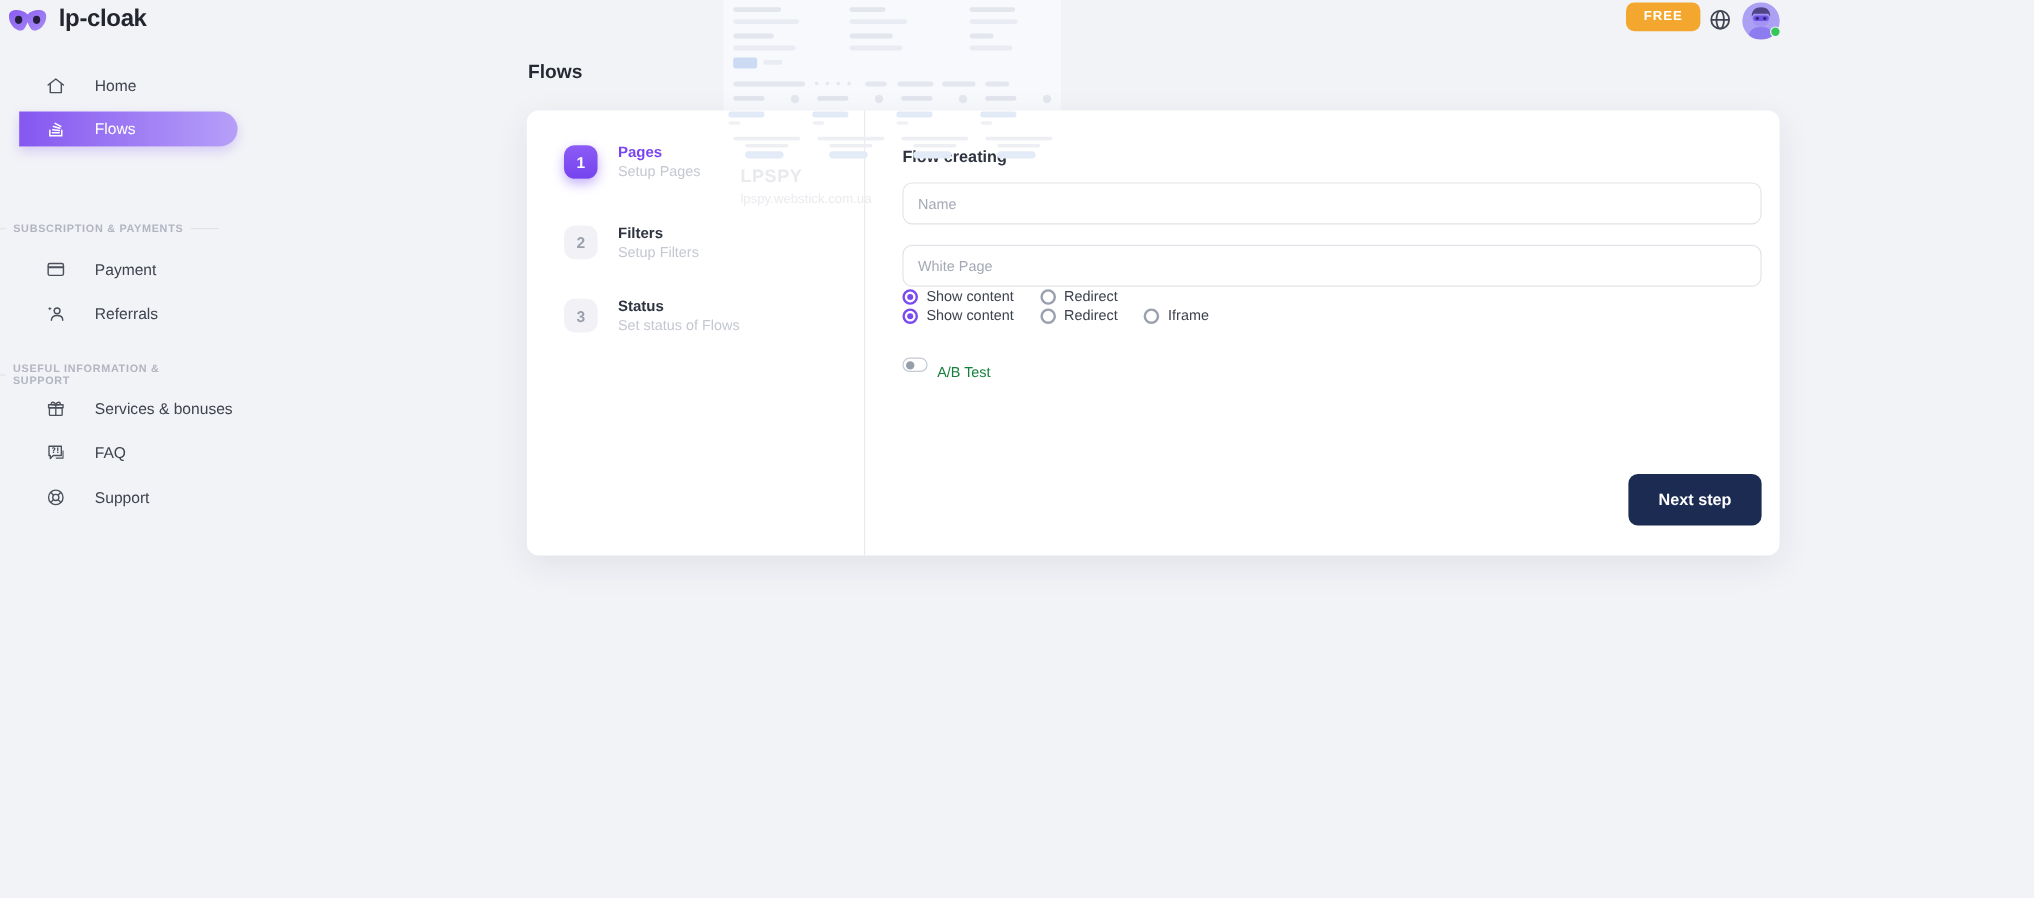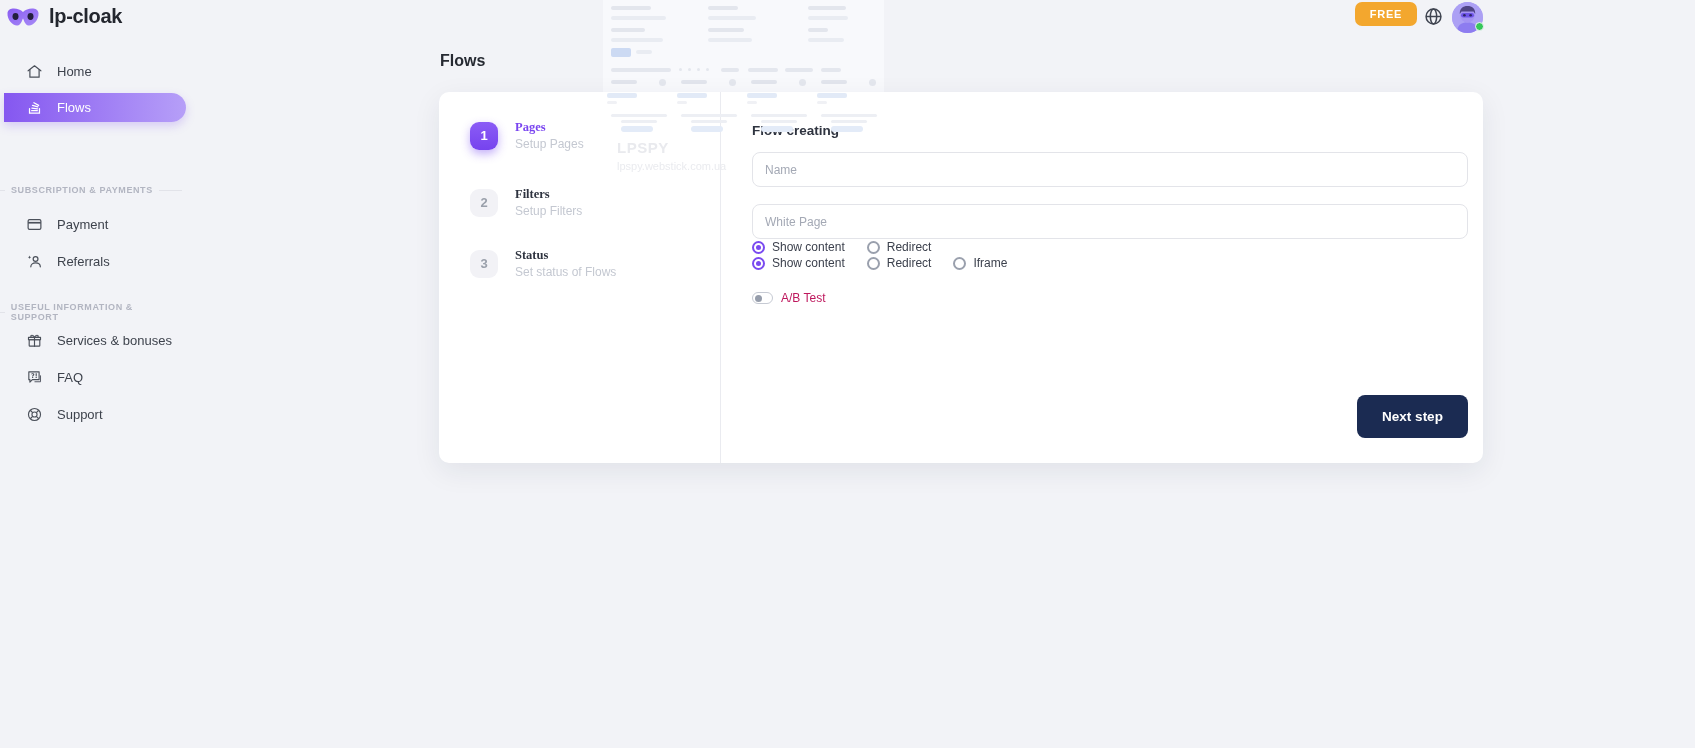--- a/index.html
+++ b/index.html
@@ -16,22 +16,22 @@
   .free-badge { position:absolute; left:1355px; top:2px; width:62px; height:24px;
     background:#f3a72e; color:#fff; font-size:11px; font-weight:700; letter-spacing:0.8px;
     border:none; border-radius:7px; display:flex; align-items:center; justify-content:center; cursor:pointer; }
   .globe-btn { position:absolute; left:1422px; top:6px; width:22px; height:22px; background:none; border:none; cursor:pointer; }
   .avatar { position:absolute; left:1452px; top:2px; width:31px; height:31px; border-radius:50%;
     background:#aca0f4; overflow:hidden; cursor:pointer; }
   .status-dot { position:absolute; left:1475px; top:22px; width:9px; height:9px; border-radius:50%;
     background:#35c759; border:1.5px solid #f2f3f7; }
   
   .sidebar { position:absolute; left:0; top:0; width:200px; height:748px; }
-  .nav-item { position:absolute; left:4px; height:30px; width:182px; display:flex; align-items:center;
-    gap:14px; padding-left:21px; font-size:13px; color:#3e434d; cursor:pointer; border-radius:0 15px 15px 0; }
+  .nav-item { position:absolute; left:16px; height:30px; width:182px; display:flex; align-items:center;
+    gap:24px; padding-left:21px; font-size:13px; color:#3e434d; cursor:pointer; border-radius:0 15px 15px 0; }
   .nav-item.active { background:linear-gradient(90deg,#8557f0 0%,#b69ff8 100%); color:#fff; height:29px;
     box-shadow:0 4px 10px rgba(133,87,240,0.25); }
   .nav-item .ico { width:18px; height:18px; display:flex; align-items:center; justify-content:center; flex:none; }
   .nav-section { position:absolute; left:0; width:182px; display:flex; align-items:center; gap:6px;
     font-size:9px; font-weight:600; letter-spacing:0.6px; color:#b2b5c1; }
   .nav-section .dash { width:5px; height:1px; background:#e2e3e9; }
   .nav-section .line { flex:1; height:1px; background:#e2e3e9; }
   
   .page-title { position:absolute; left:440px; top:52px; font-size:16px; font-weight:600; color:#262a32; }
   
@@ -44,40 +44,40 @@
   .ghost-url { position:absolute; left:14px; top:68px; font-size:11px; color:#eaebef; }
   
   .card { position:absolute; left:439px; top:92px; width:1044px; height:371px; background:#fff;
     border-radius:10px; box-shadow:0 8px 28px rgba(30,40,70,0.08); display:flex; z-index:2; }
   .card-left { width:282px; border-right:1px solid #eaebf0; position:relative; flex:none; }
   .step { position:absolute; left:31px; display:flex; align-items:center; gap:17px; cursor:pointer; }
   .step-num { width:28px; height:28px; border-radius:9px; background:#f2f2f6; color:#9aa0ab;
     font-size:13px; font-weight:600; display:flex; align-items:center; justify-content:center; flex:none; }
   .step.active .step-num { background:linear-gradient(180deg,#8b5cf6,#7643ee); color:#fff;
     box-shadow:0 4px 10px rgba(124,79,242,0.45); }
-  .step-title { font-size:12.5px; font-weight:700; color:#2f3440;font-family:Liberation Serif, serif; }
+  .step-title { font-size:12.5px; font-weight:700; color:#2f3440; }
   .step.active .step-title { color:#7a45f0; }
   .step-sub { font-size:12px; color:#c4c8d1; margin-top:2px; }
   .card-right { flex:1; position:relative; padding:31px 15px 0 31px; }
   .form-title { font-size:13.5px; font-weight:700; color:#2f3440; margin-bottom:14px; }
   .tinput { width:100%; height:35px; border:1px solid #e3e4e9; border-radius:8px; padding:0 12px;
     font-size:12px; font-family:inherit; color:#333; background:#fff; outline:none; }
   .tinput::placeholder { color:#a4a9b5; }
   .radio-row { display:flex; align-items:center; gap:22px; margin-top:0; height:16px; }
   .radio-opt { display:flex; align-items:center; gap:7px; cursor:pointer; }
   .radio { width:13px; height:13px; border-radius:50%; border:2px solid #9aa0ad; background:#fff;
     display:flex; align-items:center; justify-content:center; flex:none; }
   .radio-opt.selected .radio { border-color:#7a4af0; }
   .radio .dot { width:5px; height:5px; border-radius:50%; background:transparent; }
   .radio-opt.selected .radio .dot { background:#7a4af0; }
   .radio-label { font-size:12px; color:#3c414d; }
   .toggle-row { display:flex; align-items:center; gap:8px; margin-top:20px; cursor:pointer; }
   .toggle { width:21px; height:12px; border:1px solid #c6cad3; border-radius:7px; position:relative; background:#fff; }
   .toggle .knob { position:absolute; left:2px; top:1.5px; width:7px; height:7px; border-radius:50%; background:#969dab; }
-  .toggle-label { font-size:12px; color:#be185d; }
+  .toggle-label { font-size:12px; color:#15803d;margin-top:12px; }
   .next-btn { position:absolute; right:15px; bottom:25px; width:111px; height:43px;
     background:#1b2b52; color:#fff; font-size:13.5px; font-weight:700; font-family:inherit;
     border:none; border-radius:8px; cursor:pointer; }
 </style>
 </head>
 <body>
 
 <div class="logo">
   <span style="display:flex;">
     <svg width="36" height="22" viewBox="0 0 36 22">

